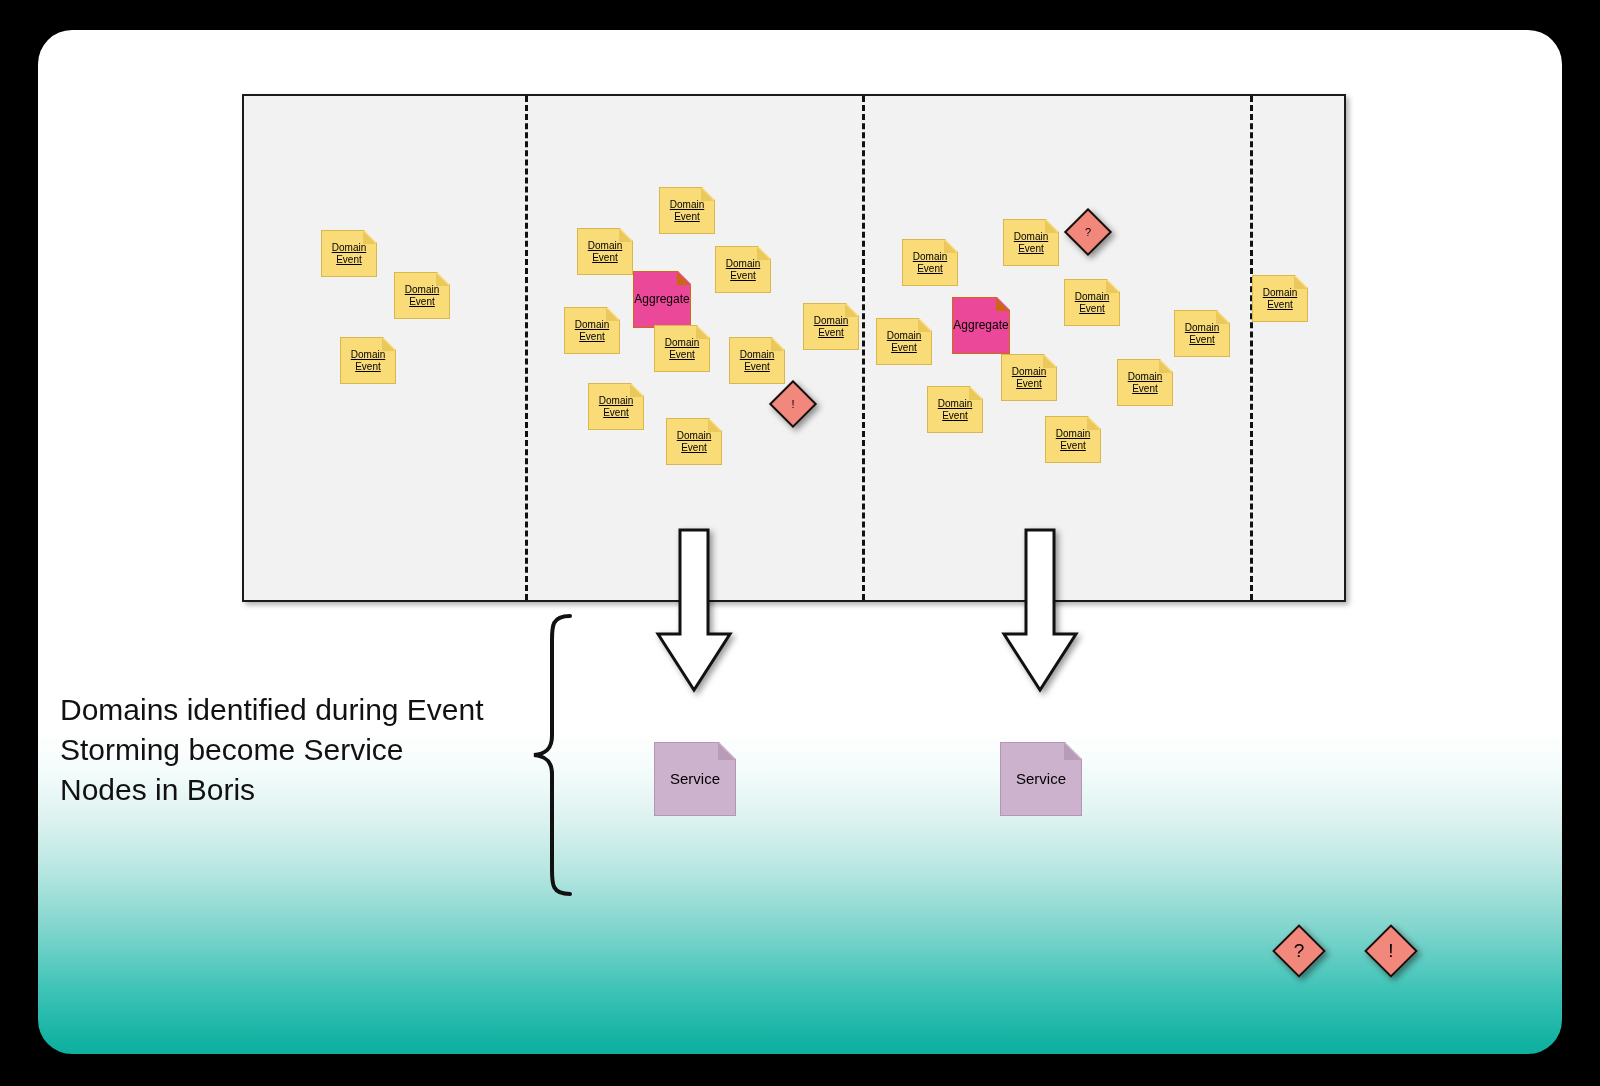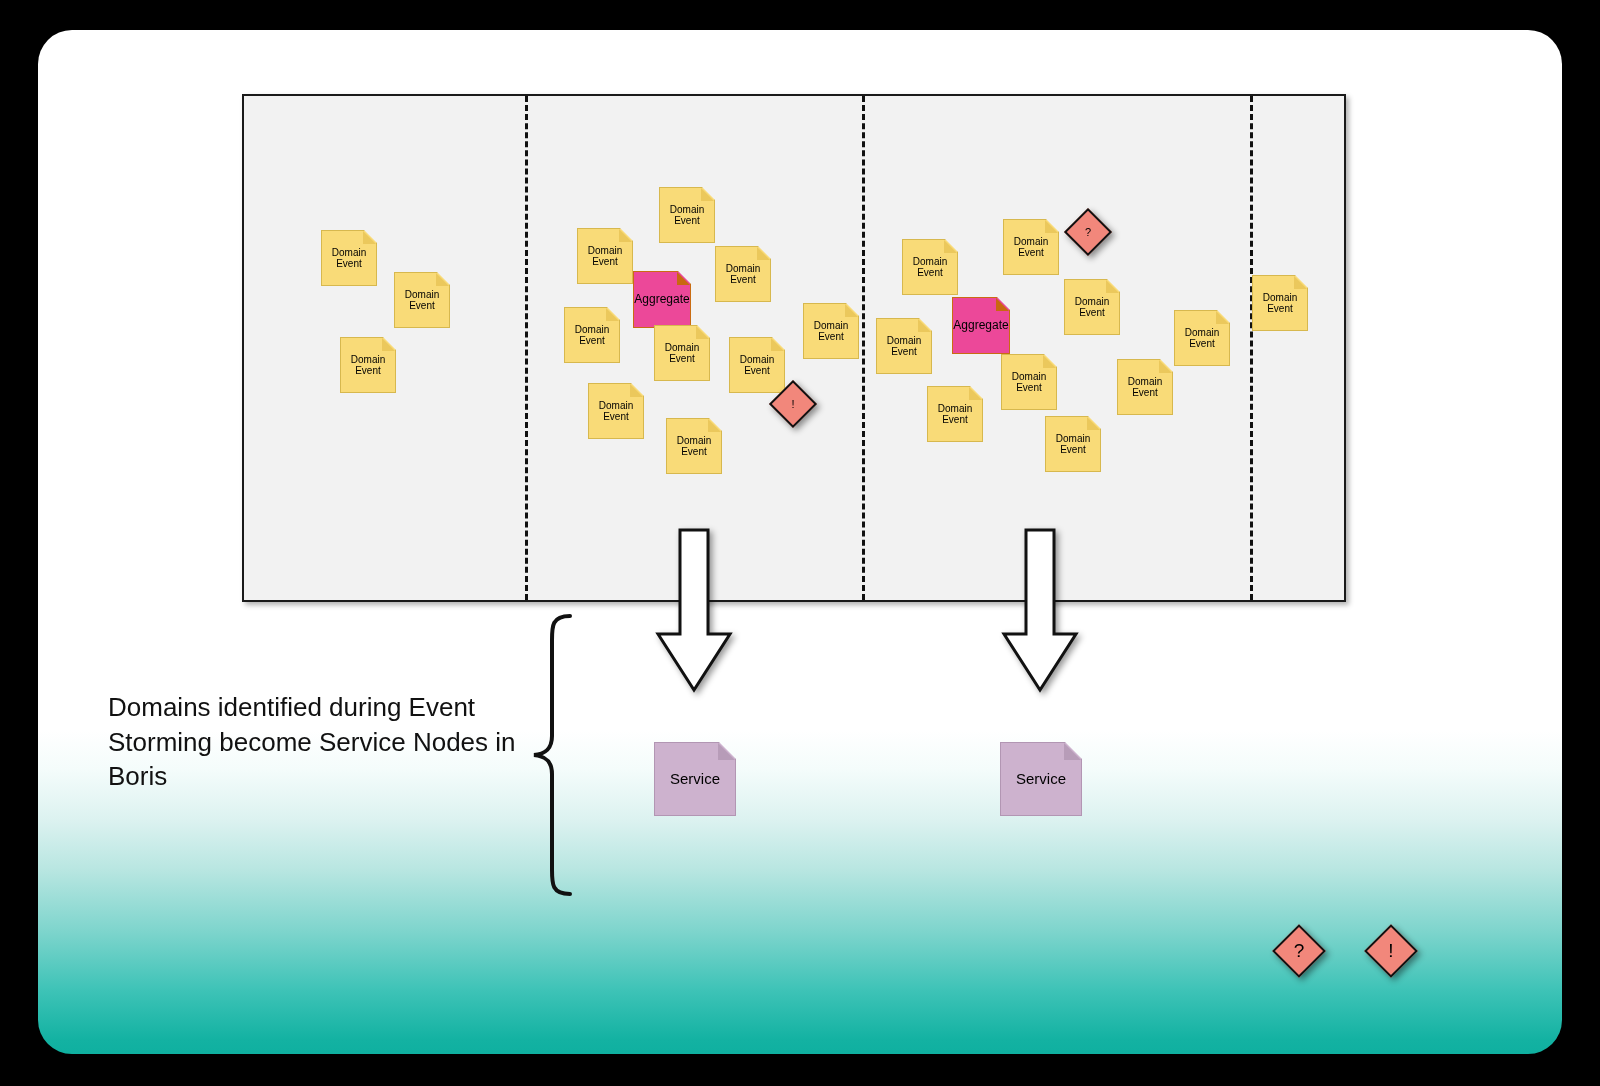--- a/index.html
+++ b/index.html
@@ -71,25 +71,26 @@
   .note .note-label {
     display: block;
     padding: 0 2px;
     position: relative;
     z-index: 2;
     width: 100%;
   }
 
   .note-event {
     width: 56px;
-    height: 56px;
+    height: 47px;
     font-size: 10px;
     background: #F9DB78;
     border: 1px solid #D7B84E;
     clip-path: polygon(0 0, calc(100% - 13px) 0, 100% 13px, 100% 100%, 0 100%);
+    text-decoration: underline;
   }
   .note-event::after {
     content: "";
     position: absolute;
     top: 0;
     right: 0;
     width: 13px;
     height: 13px;
     background: #EBC85C;
     clip-path: polygon(0 0, 100% 100%, 0 100%);
@@ -167,25 +168,24 @@
     position: absolute;
     filter: drop-shadow(3px 3px 3px rgba(0,0,0,0.40));
   }
 
   
   #caption {
     position: absolute;
     left: 22px;
     top: 660px;
     width: 430px;
-    font-size: 26px;
+    font-size: 30px;
     line-height: 1.33;
     color: #111111;
     white-space: pre-line;
-    margin-left: 48px;
   }
 
   #brace { position: absolute; left: 470px; top: 580px; }
 </style>
 </head>
 <body>
 
 <div id="slide-frame">
 
   <div id="board">

